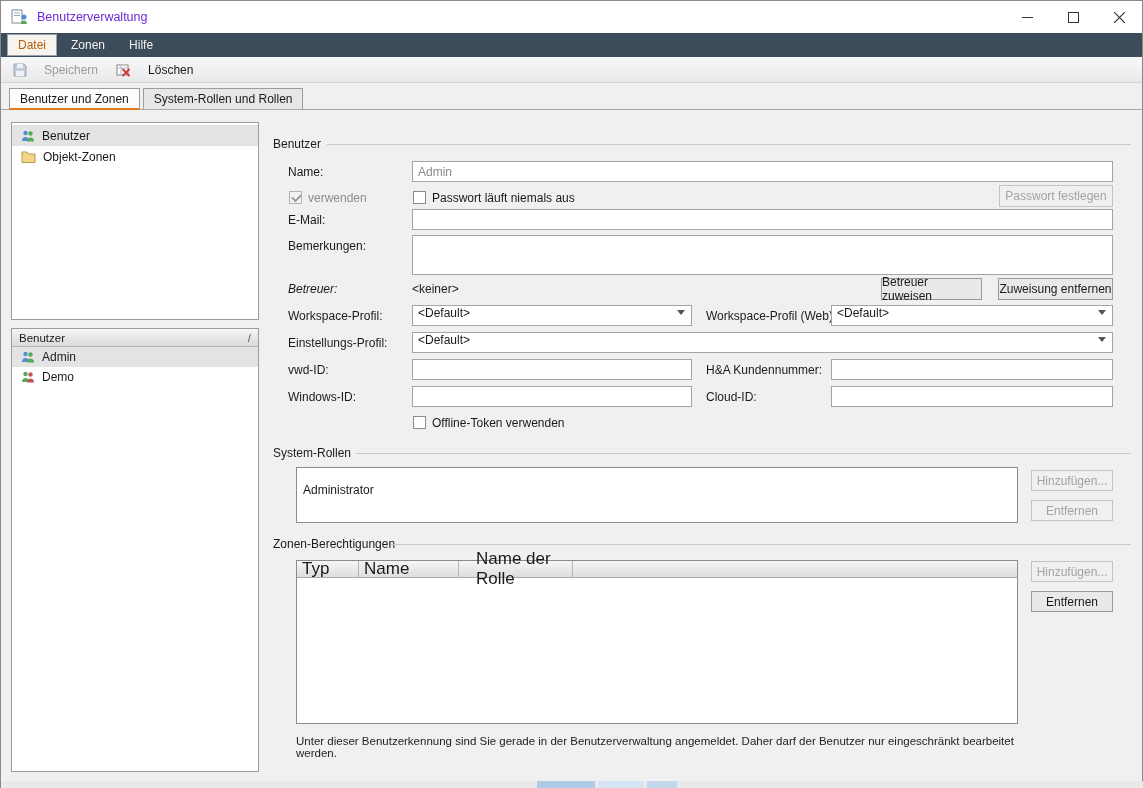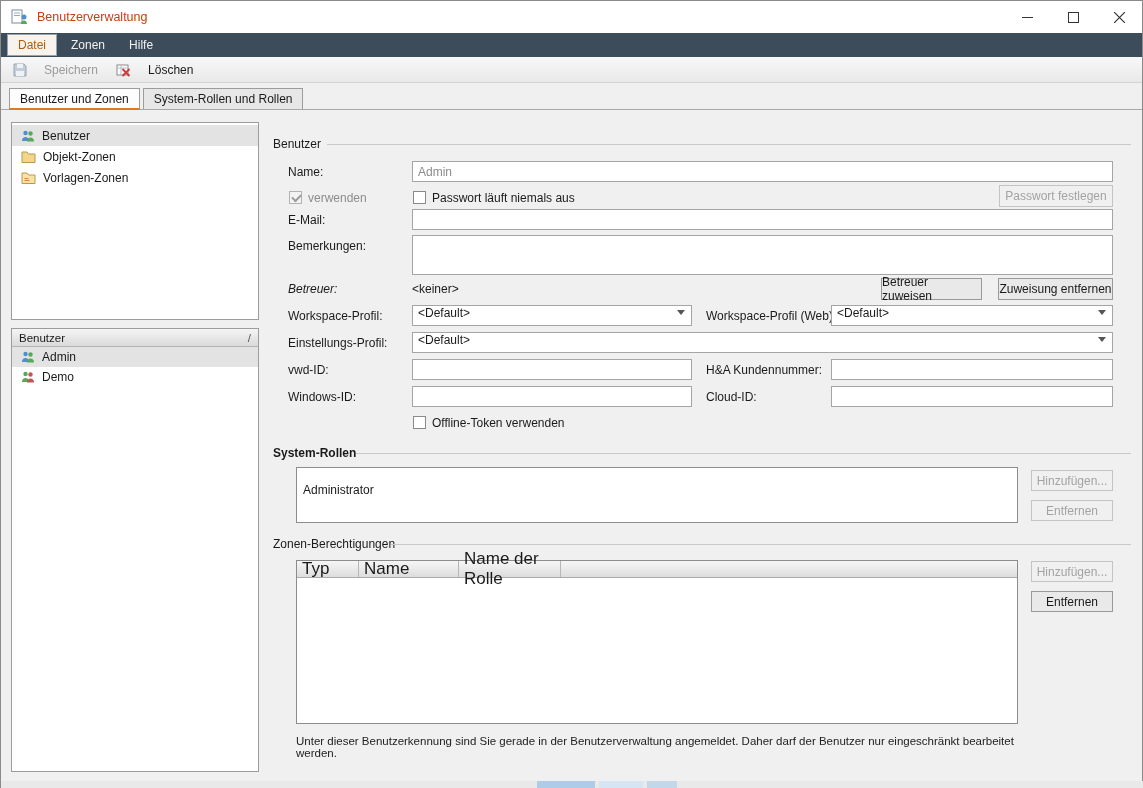--- a/index.html
+++ b/index.html
@@ -2,21 +2,21 @@
 <html><head>
 <meta charset="utf-8">
 <style>
   * { box-sizing: border-box; margin: 0; padding: 0; }
   html,body { width: 1143px; height: 788px; }
   body { font-family: "Liberation Sans", sans-serif; font-size: 12px; color: #1a1a1a; background: #fff; overflow: hidden; }
   .window { position: relative; width: 1143px; height: 788px; border: 1px solid #8a8a8a; background: #f0f0f0; }
 
   
   .titlebar { position: absolute; top: 0; left: 0; right: 0; height: 32px; background: #ffffff; display: flex; align-items: center; padding-left: 10px; }
-  .title-text { font-size: 12.5px; margin-left: 8px; color: #c2410c; }
+  .title-text { font-size: 12.5px; margin-left: 8px; color: #6d28d9; }
   .win-controls { position: absolute; right: 0; top: 0; height: 32px; display: flex; }
   .win-btn { width: 46px; height: 32px; display: flex; align-items: center; justify-content: center; }
 
   
   .menubar { position: absolute; top: 32px; left: 0; right: 0; height: 24px; background: #3d4c5a; display: flex; align-items: stretch; padding-left: 4px; }
   .menu-item { display: flex; align-items: center; padding: 0 12px; color: #f0f0f0; cursor: default; }
   .menu-item.active { background: #f8f4ed; color: #b35c08; border: 1px solid #97a3ad; margin: 1px 2px; padding: 0 10px; }
 
   
   .toolbar { position: absolute; top: 56px; left: 0; right: 0; height: 26px; background: linear-gradient(#f8f8f8, #e9e9e9); border-bottom: 1px solid #d2d2d2; display: flex; align-items: center; padding-left: 8px; gap: 10px; }
@@ -160,29 +160,20 @@
         <span>Benutzer</span>
       </div>
       <div class="tree-item">
         <span style="display:flex;">
           <svg width="15" height="13" viewBox="0 0 15 13">
             <path d="M1 2 h5 l1.5 2 H14 v8.5 H1 z" fill="#f3d68a" stroke="#b99a4a"></path>
           </svg>
         </span>
         <span>Objekt-Zonen</span>
       </div>
-      <div class="tree-item">
-        <span style="display:flex;">
-          <svg width="15" height="13" viewBox="0 0 15 13">
-            <path d="M1 2 h5 l1.5 2 H14 v8.5 H1 z" fill="#f6e3a8" stroke="#b99a4a"></path>
-            <path d="M3.5 7.5 h4 M3.5 9.5 h5" stroke="#d8892a"></path>
-          </svg>
-        </span>
-        <span>Vorlagen-Zonen</span>
-      </div>
     </div>
 
     <div class="panel list-panel">
       <div class="list-header">
         <span>Benutzer</span>
         <span style="color:#555;">/</span>
       </div>
       <div class="list-item selected">
         <span style="display:flex;">
           <svg width="14" height="14" viewBox="0 0 14 14">
@@ -253,35 +244,35 @@
     <input class="tinput" style="left: 830px; top: 249px; width: 282px;" value="">
 
     <div class="flabel" style="left:287px; top:276px;">Windows-ID:</div>
     <input class="tinput" style="left: 411px; top: 276px; width: 280px;" value="">
     <div class="flabel" style="left:705px; top:276px;">Cloud-ID:</div>
     <input class="tinput" style="left: 830px; top: 276px; width: 282px;" value="">
 
     <span class="cb" style="left:412px; top:306px;"></span>
     <div class="flabel" style="left:431px; top:303px; height:20px;">Offline-Token verwenden</div>
 
-    <div class="group-label" style="left:272px; top:336px;font-weight:bold;">System-Rollen</div>
+    <div class="group-label" style="left:272px; top:336px;">System-Rollen</div>
     <div class="group-line" style="left:355px; top:343px; width:775px;"></div>
     <div class="listbox">
       <div class="listbox-row">Administrator</div>
     </div>
     <div class="btn disabled" style="left:1030px; top:360px; width:82px; height:21px;">Hinzufügen...</div>
     <div class="btn disabled" style="left:1030px; top:390px; width:82px; height:21px;">Entfernen</div>
 
     <div class="group-label" style="left:272px; top:427px;">Zonen-Berechtigungen</div>
     <div class="group-line" style="left:390px; top:434px; width:740px;"></div>
     <div class="ztable">
       <div class="zhead">
         <div class="zcol" style="width:62px;">Typ</div>
         <div class="zcol" style="width:100px;">Name</div>
-        <div class="zcol" style="width:102px;">Name der Rolle</div>
+        <div class="zcol" style="width:102px;margin-left:12px;">Name der Rolle</div>
       </div>
       <div style="flex:1;"></div>
     </div>
     <div class="btn disabled" style="left:1030px; top:451px; width:82px; height:21px;">Hinzufügen...</div>
     <div class="btn" style="left:1030px; top:481px; width:82px; height:21px;">Entfernen</div>
 
     <div class="footer-note">Unter dieser Benutzerkennung sind Sie gerade in der Benutzerverwaltung angemeldet. Daher darf der Benutzer nur eingeschränkt bearbeitet werden.</div>
 
   </div>
 

